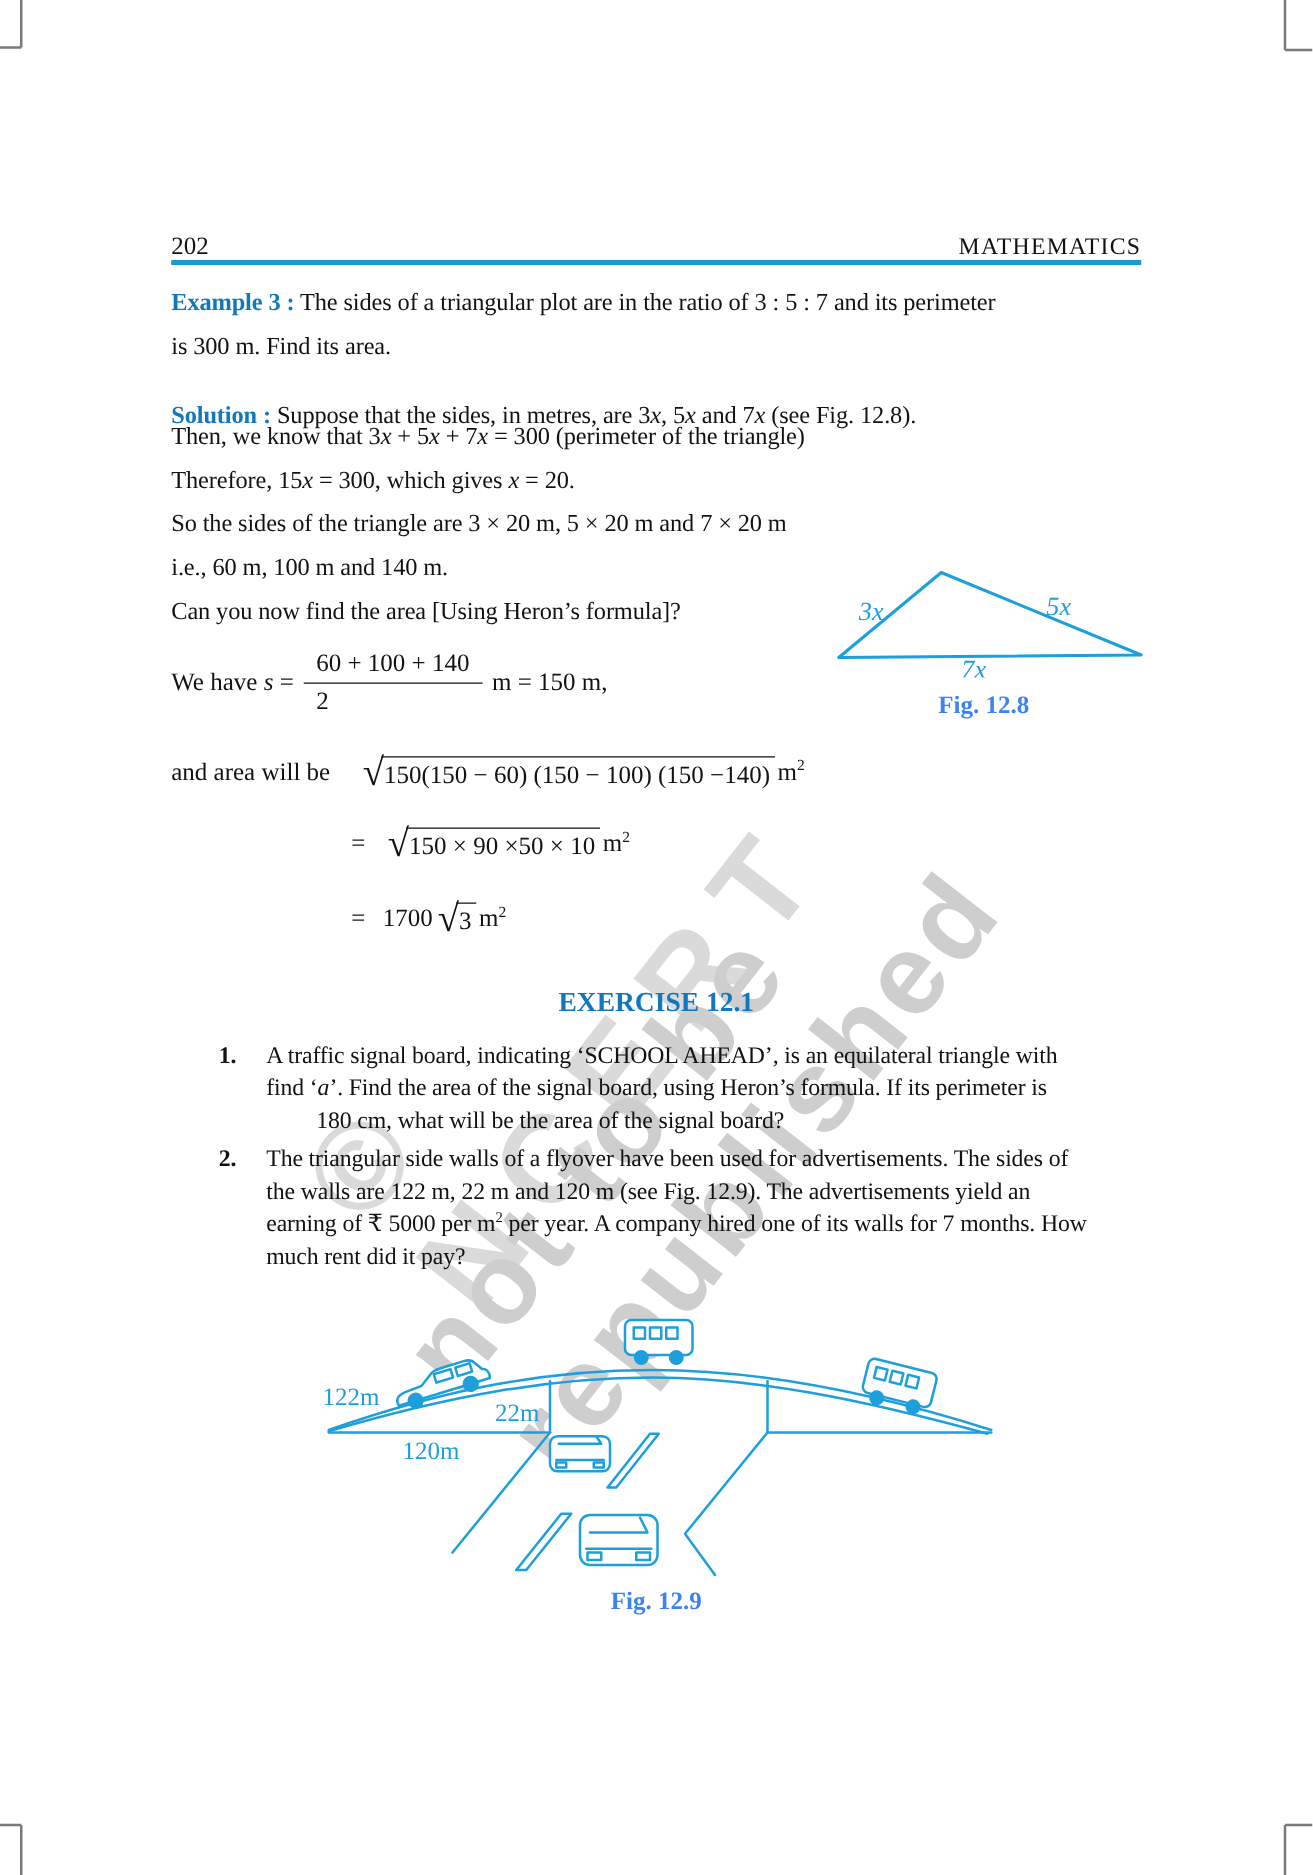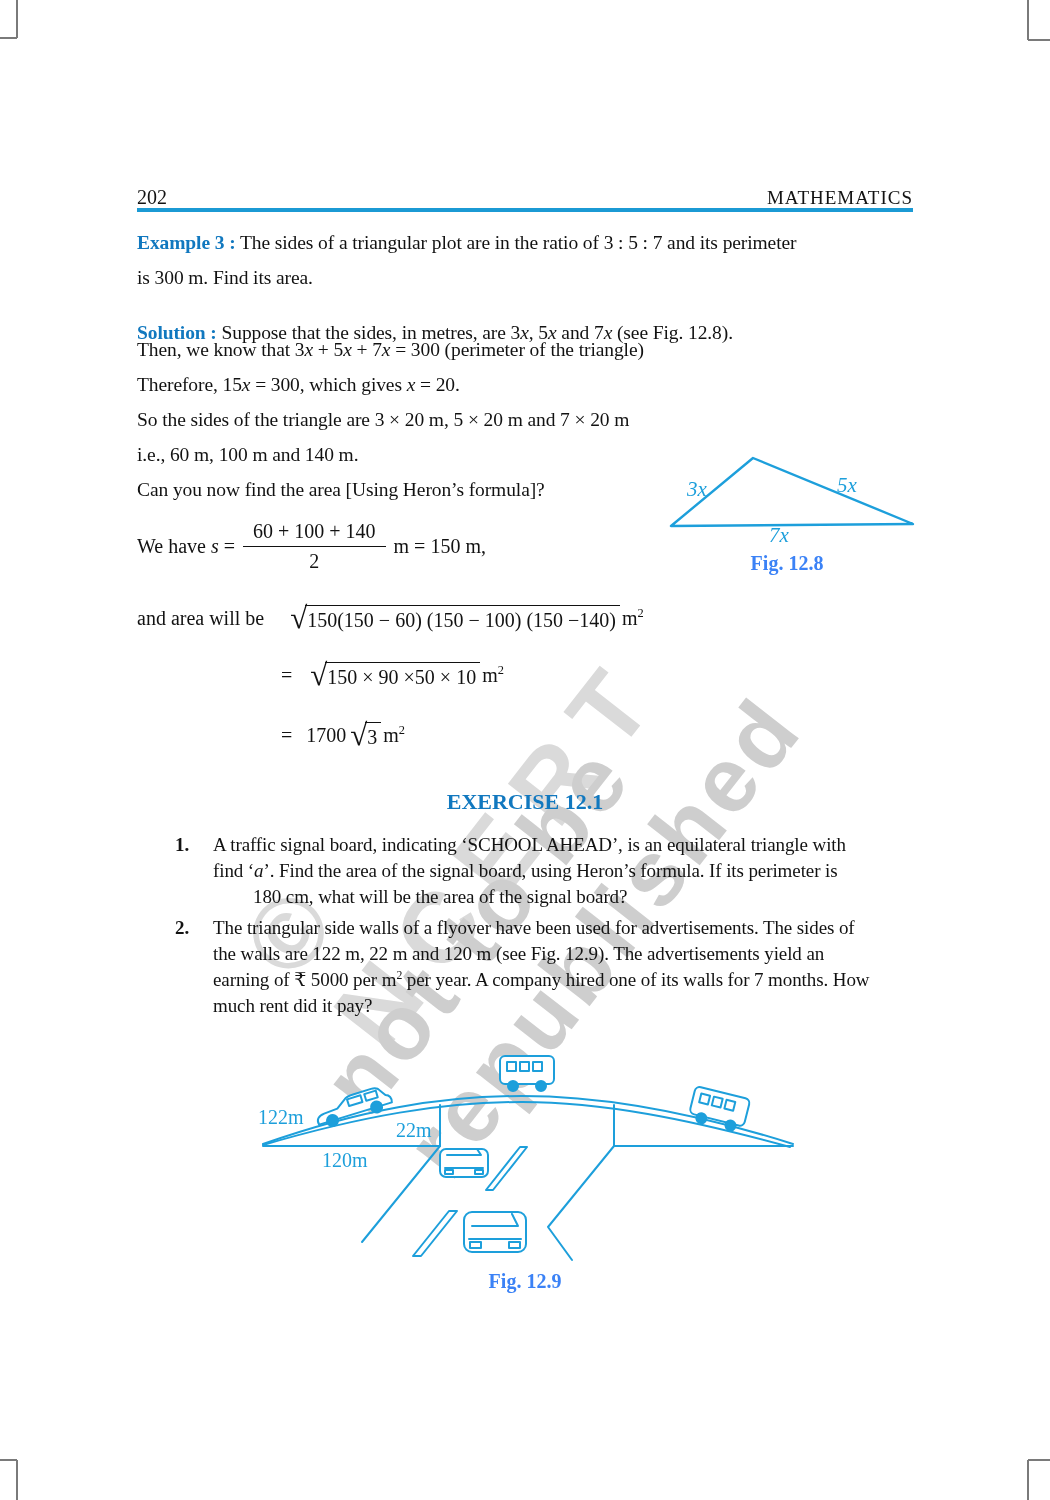--- a/index.html
+++ b/index.html
@@ -9,21 +9,21 @@
     overflow:hidden;
   }
   .abs{position:absolute;white-space:nowrap;}
   .ln{font-size:19.5px;line-height:26px;letter-spacing:-0.1px;}
   .exln{font-size:19px;line-height:26px;letter-spacing:-0.1px;}
   .blue{color:#1178bf;font-weight:bold;}
   .sg-i{font-style:italic;}
   .sg-sup{font-size:0.62em;vertical-align:super;line-height:0;}
   
   .eq{display:flex;align-items:center;font-size:20px;}
-  .frac{display:inline-flex;flex-direction:column;text-align:center;margin:0 8px;}
+  .frac{display:inline-flex;flex-direction:column;text-align:left;margin:0 8px;}
   .frac .num{padding:0 10px 3px 10px;}
   .frac .den{border-top:1.6px solid #121212;padding:3px 10px 0 10px;}
   .sqrt{display:inline-flex;align-items:flex-start;margin:0 2px;}
   .sqrt .sign{font-size:1.55em;line-height:0.78;font-weight:400;transform:translate(2px,1px);}
   .sqrt .body{border-top:1.7px solid #121212;padding:3px 4px 0 2px;}
   
   .rule{position:absolute;height:4px;background:#1b9ad4;}
   
   .wm{position:absolute;z-index:0;font-family:"Liberation Sans","DejaVu Sans",sans-serif;
       font-weight:bold;transform-origin:center center;}

